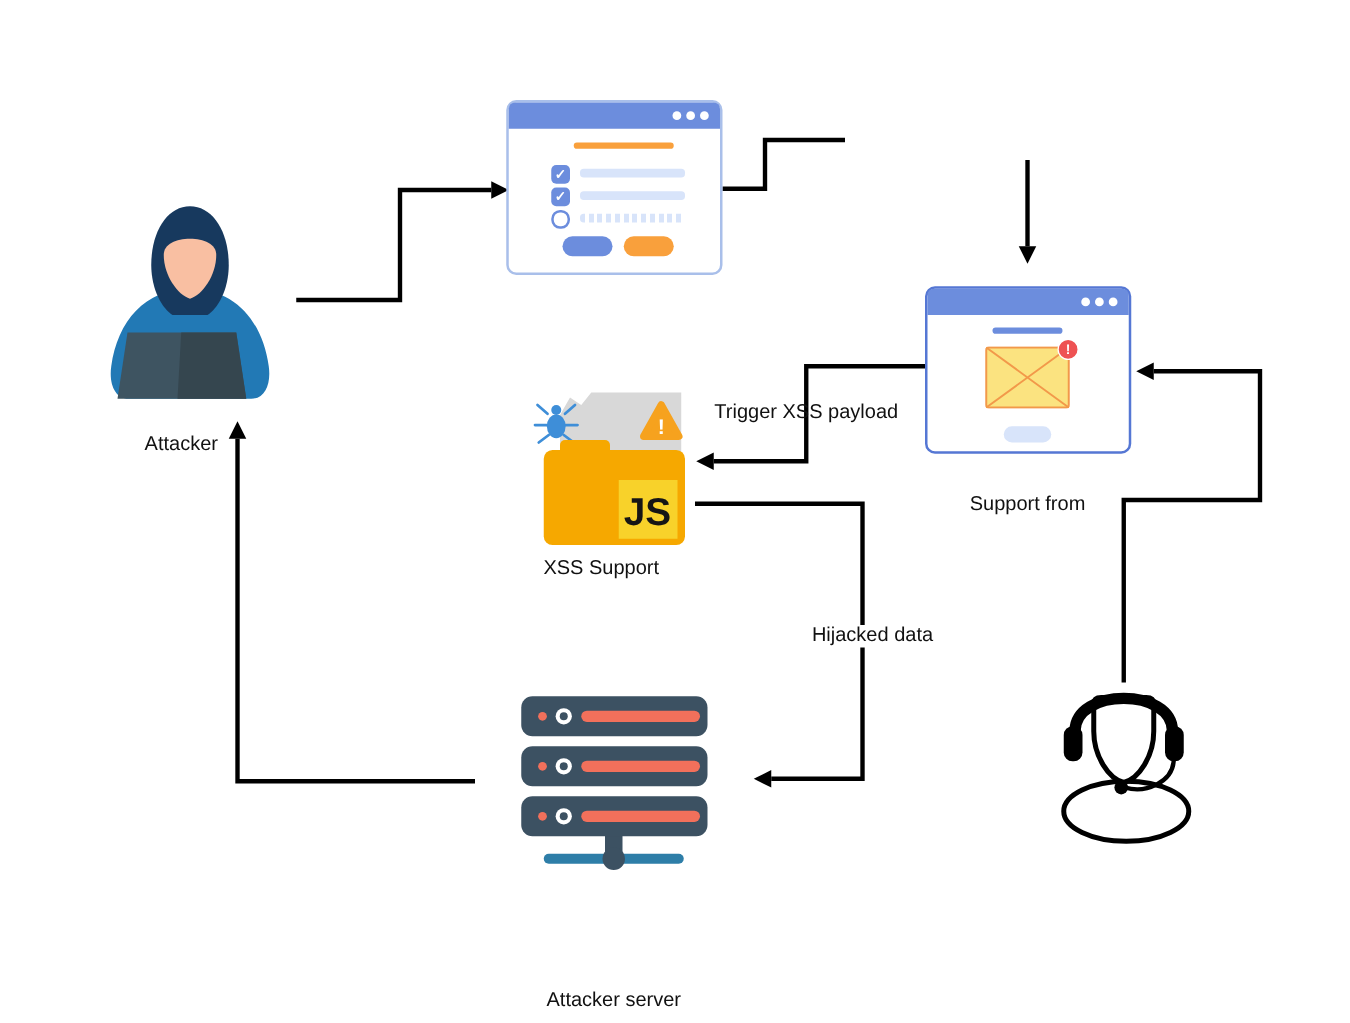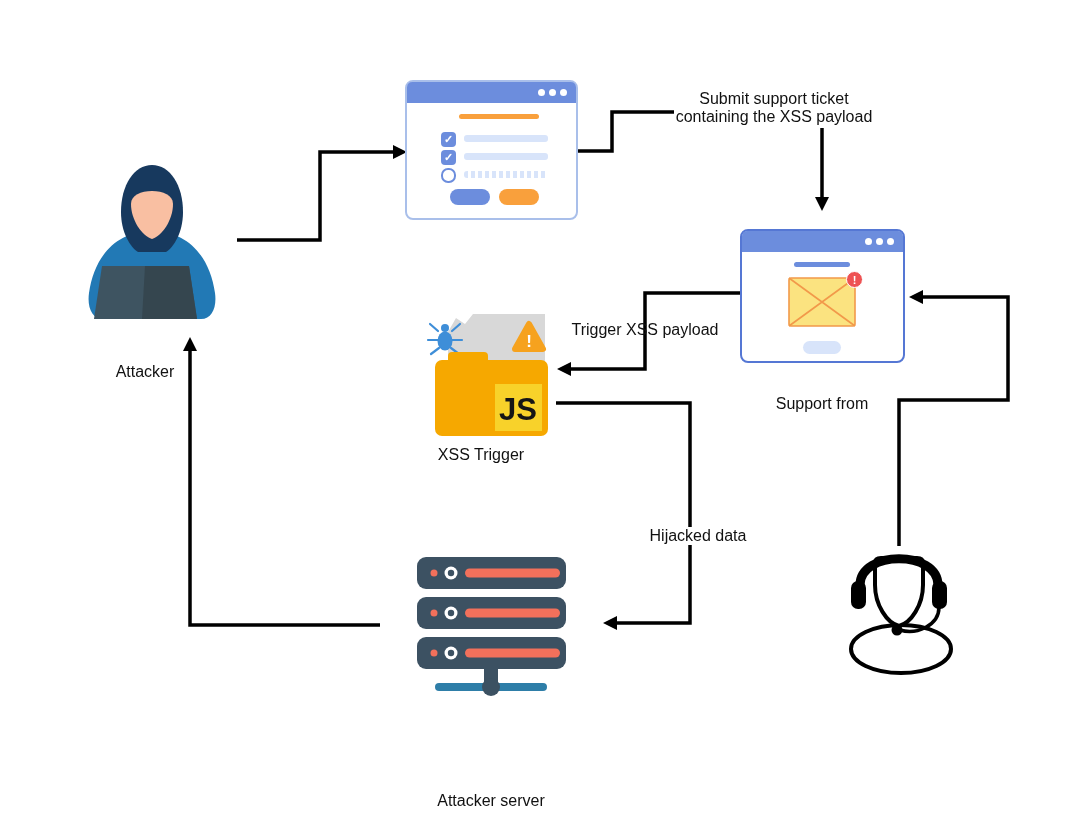--- a/index.html
+++ b/index.html
@@ -172,20 +172,19 @@
   <svg class="abs icon-layer" style="left:848px;top:543px;" width="118" height="135" viewBox="0 0 118 135">
     <ellipse cx="53" cy="106" rx="50" ry="24" fill="#ffffff" stroke="#000" stroke-width="4"></ellipse>
     <path fill="#ffffff" stroke="#000" stroke-width="4" d="M27,20 Q27,15 33,15 L69,15 Q75,15 75,20 L75,42 C75,62 63,80 51,83 C39,80 27,62 27,42 Z"></path>
     <path fill="none" stroke="#000" stroke-width="9" stroke-linecap="round" d="M12,42 C12,7 90,7 90,42"></path>
     <rect x="3" y="38" width="15" height="28" rx="7" fill="#000"></rect>
     <rect x="84" y="38" width="15" height="28" rx="7" fill="#000"></rect>
     <path fill="none" stroke="#000" stroke-width="3.5" d="M91,64 C91,83 68,92 52,87"></path>
     <circle cx="49" cy="87" r="5.5" fill="#000"></circle>
   </svg>
 
-  <div class="lbl" style="left:85px;top:363px;width:120px;">Attacker</div>
-  <div class="lbl masked" style="left:674px;top:90px;width:200px;">Submit support ticket containing the XSS payload</div>
+  <div class="lbl" style="left:85px;top:347px;width:120px;">Attacker</div>
   <div class="lbl" style="left:742px;top:395px;width:160px;">Support from</div>
   <div class="lbl" style="left:565px;top:321px;width:160px;">Trigger XSS payload</div>
-  <div class="lbl" style="left:411px;top:446px;width:140px;">XSS Trigger</div>
-  <div class="lbl masked" style="left:638px;top:500px;width:120px;margin-top:27px;">Hijacked data</div>
+  <div class="lbl" style="left:411px;top:446px;width:140px;">XSS Support</div>
+  <div class="lbl masked" style="left:638px;top:500px;width:120px;">Hijacked data</div>
   <div class="lbl" style="left:421px;top:748px;width:140px;margin-top:44px;">Attacker server</div>
 </div>
 
 </body></html>

